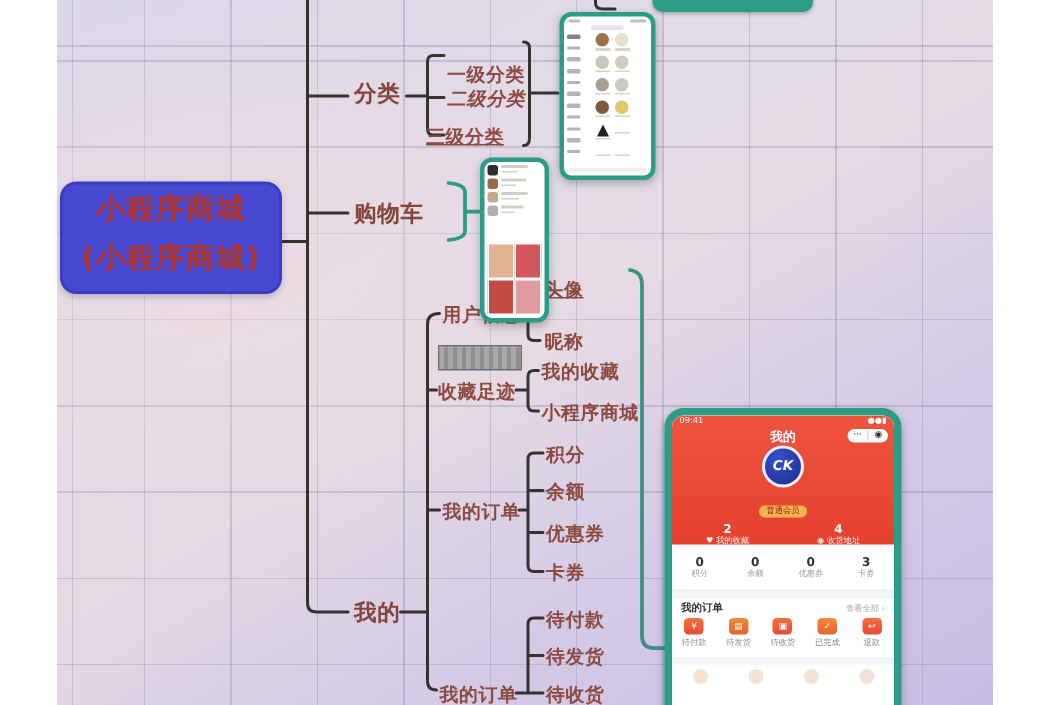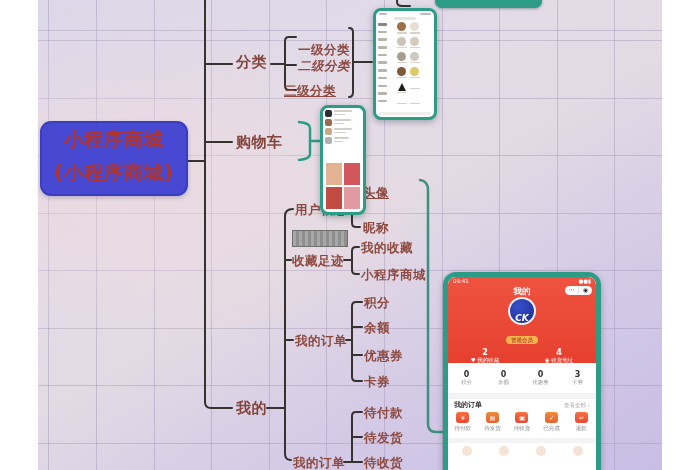--- a/index.html
+++ b/index.html
@@ -55,21 +55,21 @@
   .pc-header{position:relative;height:86px;background:linear-gradient(#ef5340,#e6402f);color:#fff;}
   .pc-status{display:flex;justify-content:space-between;padding:2px 5px 0;font-size:5.5px;line-height:1;}
   .pc-nav{position:relative;height:11px;}
   .pc-title{position:absolute;left:0;right:0;top:1px;text-align:center;font-size:8.5px;font-weight:700;}
   .pc-capsule{position:absolute;right:4px;top:1px;width:27px;height:9.5px;background:#fdfdfd;
     border-radius:5px;display:flex;align-items:center;justify-content:space-evenly;
     color:#2b2b2b;font-size:6px;line-height:1;}
   .pc-capsule .sep{width:1px;height:6px;background:#ddd;}
   .pc-avatar{width:28px;height:28px;border-radius:50%;margin:1px auto 0;
     background:radial-gradient(circle at 35% 30%,#3550cc,#1c2d8c);border:2px solid rgba(255,255,255,.92);
-    display:flex;align-items:flex-end;justify-content:center;font-weight:700;font-style:italic;
+    display:flex;align-items:center;justify-content:center;font-weight:700;font-style:italic;
     font-size:9px;color:#fff;box-sizing:border-box;}
   .pc-name{text-align:center;font-size:7.5px;margin-top:3px;}
   .pc-badge-wrap{text-align:center;margin-top:2px;}
   .pc-badge{display:inline-block;background:#f6b44e;color:#9e2317;font-size:5.5px;
     padding:1px 5px;border-radius:4px;line-height:1.2;}
   .pc-hstats{display:flex;margin-top:3px;}
   .pc-hstats>div{flex:1;text-align:center;}
   .pc-hval{font-size:8px;font-weight:700;line-height:1.1;}
   .pc-hlab{font-size:5.5px;opacity:.95;}
   .pc-card{height:30px;display:flex;align-items:center;border-bottom:1px solid #f0f0f0;}

